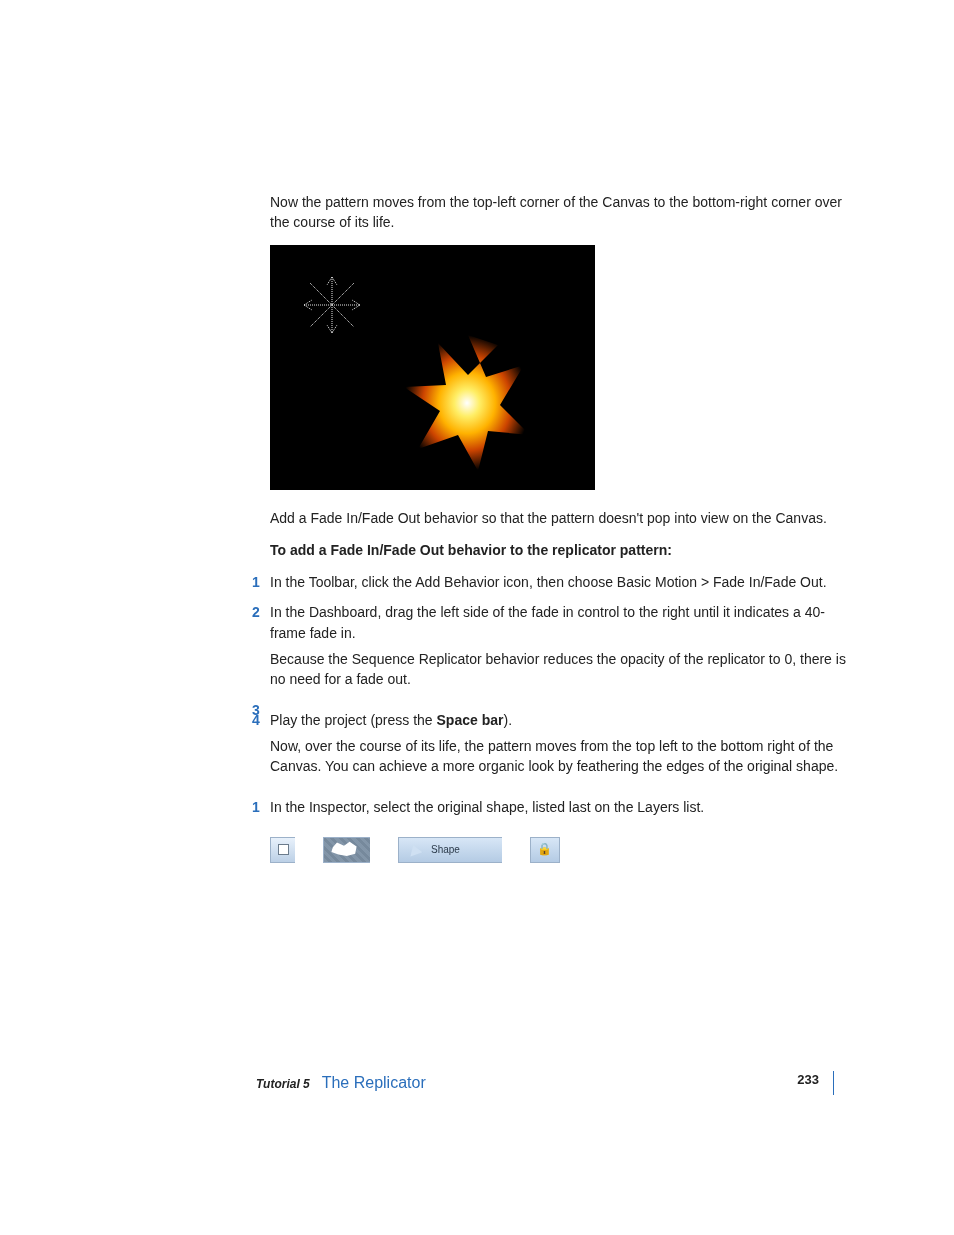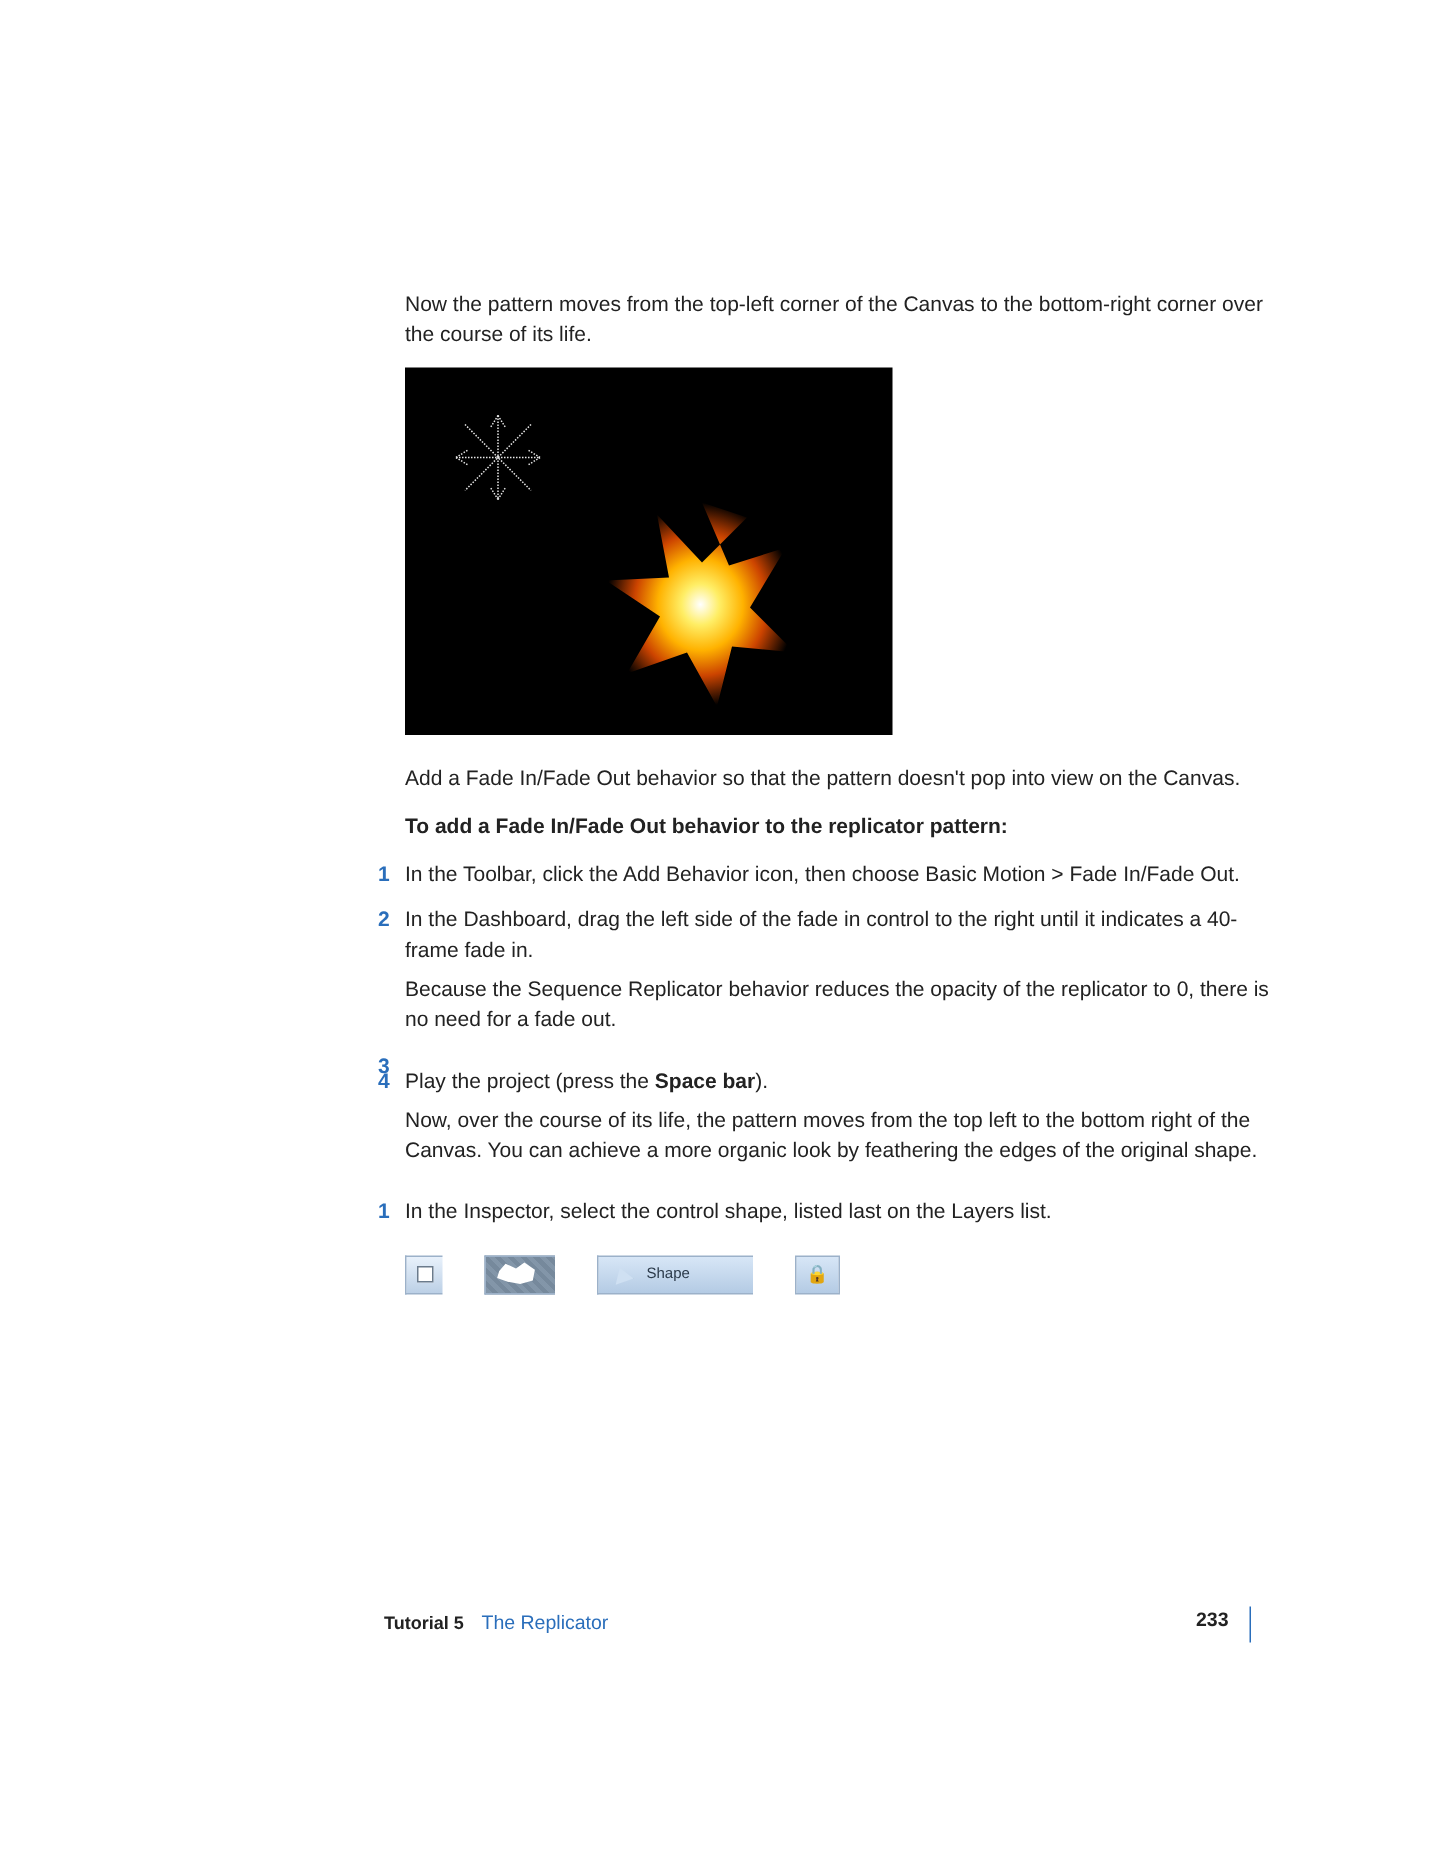--- a/index.html
+++ b/index.html
@@ -10,22 +10,22 @@
 .snowflake { position:absolute; top:30px; left:32px; width:60px; height:60px; }
 .snowflake svg { width:100%; height:100%; }
 .star { position:absolute; top:80px; left:118px; width:160px; height:160px; }
 .star svg { width:100%; height:100%; }
 .bold { font-weight:600; }
 ol.steps { list-style:none; padding:0; margin:0 0 10px 0; }
 ol.steps > li { position:relative; padding:0 0 10px 0; margin-left:0; }
 ol.steps .num { position:absolute; left:-18px; top:0; color:#2a6ebb; font-weight:600; }
 .sub { margin:6px 0 0 0; }
 .footer { position:absolute; left:256px; right:120px; bottom:140px; height:24px; border-right:1px solid #2a6ebb; padding-right:10px; }
-.footer .tut { font-weight:600; font-size:12px; }
-.footer .title { color:#2a6ebb; font-size:13px; margin-left:8px; }
+.footer .tut { font-weight:600; font-size:12px;font-style:italic; }
+.footer .title { color:#2a6ebb; font-size:16px; margin-left:8px; }
 .footer .pg { position:absolute; right:14px; top:0; font-weight:600; font-size:13px; }
 .layers-strip { width:290px; height:26px; margin:8px 0 0 0; display:flex; align-items:stretch; font-size:10px;gap:28px; }
 .layers-strip .cell1 { width:24px; background:linear-gradient(#e8f1fb,#bcd0e6); border:1px solid #9cb1c9; border-right:none; display:flex; align-items:center; justify-content:center; }
 .layers-strip .square { width:9px; height:9px; border:1px solid #6b7b8c; background:#fff; }
 .layers-strip .cell2 { width:46px; background:#7c90a4 repeating-linear-gradient(45deg, rgba(255,255,255,.05) 0 3px, rgba(0,0,0,.05) 3px 6px); border:1px solid #9cb1c9; border-right:none; position:relative; }
 .layers-strip .cell2::after { content:""; position:absolute; left:6px; top:3px; width:28px; height:16px; background:#fff; clip-path:polygon(10% 40%, 25% 10%, 50% 30%, 70% 5%, 95% 35%, 90% 80%, 60% 95%, 30% 85%, 5% 70%); }
 .layers-strip .cell3 { flex:1; background:linear-gradient(#d7e6f6,#b4cbe4); border:1px solid #9cb1c9; border-right:none; display:flex; align-items:center; padding-left:32px; position:relative; color:#2b3a4a; }
 .layers-strip .cell3::before { content:""; position:absolute; left:10px; top:6px; width:12px; height:12px; background:#cfe0f2; border:1px solid #8fa6bd; clip-path:polygon(10% 90%, 30% 10%, 95% 60%); }
 .layers-strip .cell4 { width:28px; background:linear-gradient(#d7e6f6,#b4cbe4); border:1px solid #9cb1c9; display:flex; align-items:center; justify-content:center; color:#6b7b8c; }
 .layers-strip .lock { font-size:12px; }
@@ -95,21 +95,21 @@
         <span class="num">4</span>
         <span><span>Play the project (press the </span><span class="bold">Space bar</span><span>).</span></span>
         <p class="sub">Now, over the course of its life, the pattern moves from the top left to the bottom right of the Canvas. You can achieve a more organic look by feathering the edges of the original shape.</p>
       </li>
     </ol>
 
 
     <ol class="steps">
       <li>
         <span class="num">1</span>
-        <span>In the Inspector, select the control shape, listed last on the Layers list.</span>
+        <span>In the Inspector, select the original shape, listed last on the Layers list.</span>
       </li>
     </ol>
 
     <div class="layers-strip">
       <div class="cell1">
           <div class="square"></div>
         </div>
       <div class="cell2"></div>
       <div class="cell3">
           <span>Shape</span>

